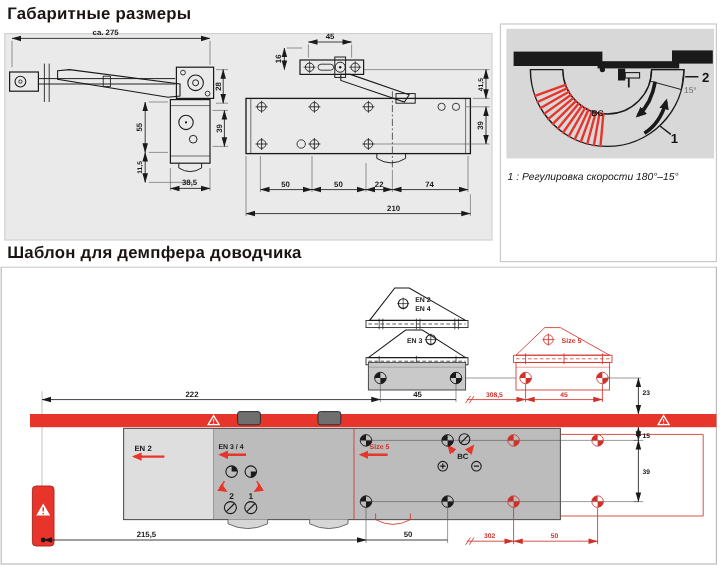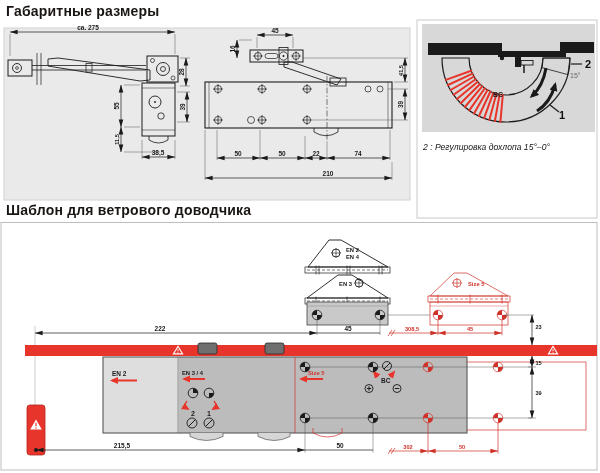--- a/index.html
+++ b/index.html
@@ -228,24 +228,24 @@
 
     <line x1="571" y1="46" x2="582" y2="46" class="ink" stroke-width="1.2"></line>
     <text x="585" y="50" class="big">2</text>
     <text x="570" y="59.5" class="deg">15°</text>
     <line x1="559" y1="94" x2="550" y2="87" class="ink" stroke-width="1.2"></line>
     <text x="559" y="101" class="big">1</text>
   </g>
 </svg>
 
 <div class="notes">
-  <p>2 : Регулировка дохлопа 15°–0°</p>
+  <p>1 : Регулировка скорости 180°–15°</p>
 </div>
 
-<h2 class="sect-title" id="title-tpl">Шаблон для ветрового доводчика</h2>
+<h2 class="sect-title" id="title-tpl">Шаблон для демпфера доводчика</h2>
 
 <svg id="tpl-svg" width="600" height="251" viewBox="0 0 600 251">
   <defs>
     <marker id="ab2" markerWidth="8" markerHeight="6" refX="7.6" refY="3" orient="auto-start-reverse" markerUnits="userSpaceOnUse">
         <path d="M0,0.7 L8,3 L0,5.3 Z" fill="#1a1a1a"></path>
       </marker>
     <marker id="ar2" markerWidth="8" markerHeight="6" refX="7.6" refY="3" orient="auto-start-reverse" markerUnits="userSpaceOnUse">
         <path d="M0,0.7 L8,3 L0,5.3 Z" fill="#cf3129"></path>
       </marker>
     <marker id="arb2" markerWidth="9" markerHeight="8" refX="6" refY="3.5" orient="auto" markerUnits="userSpaceOnUse">

